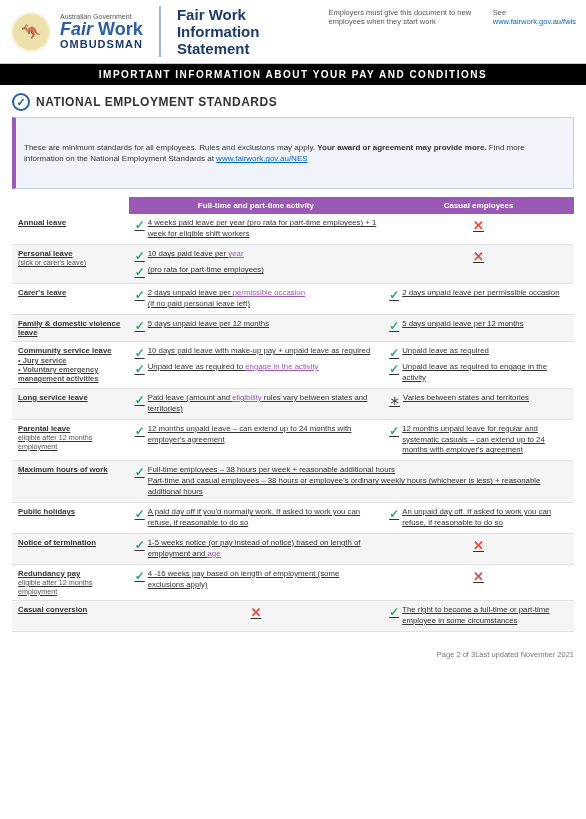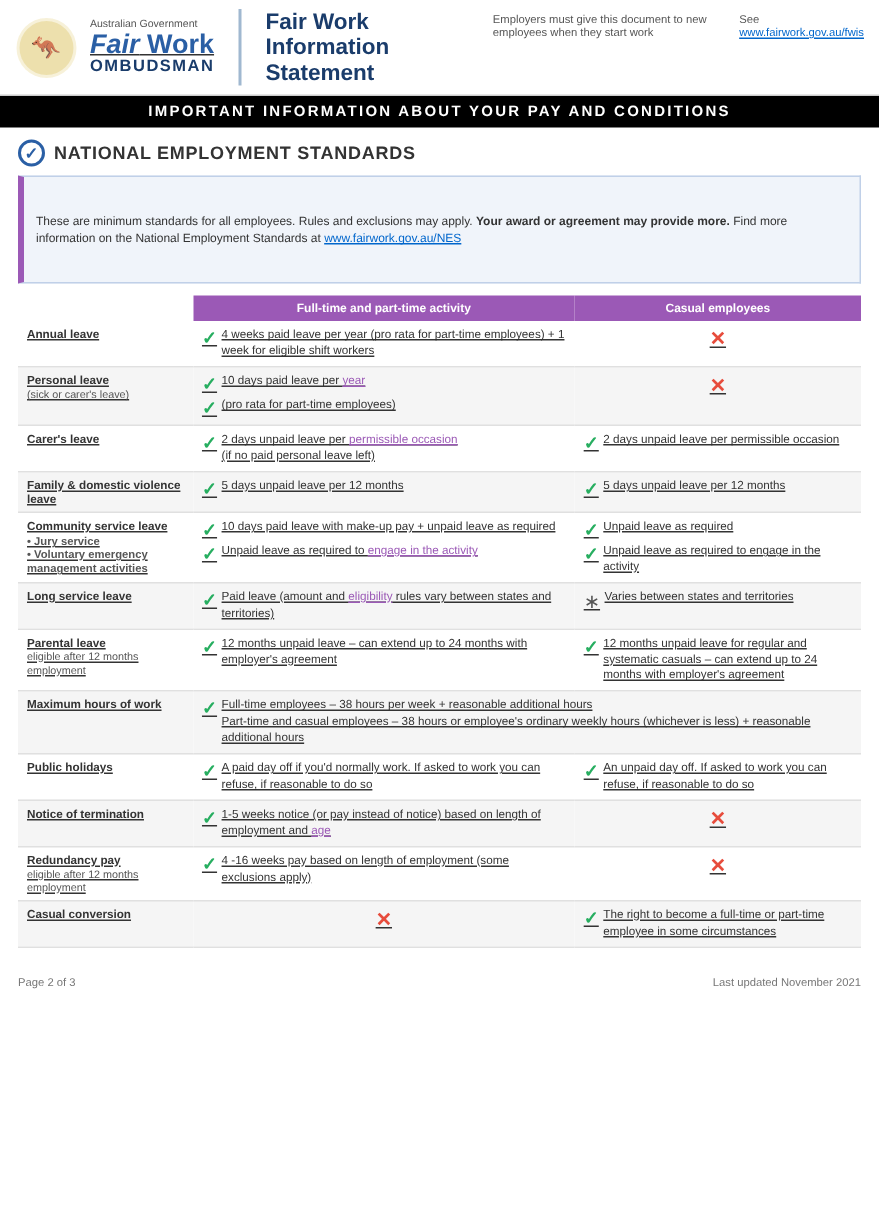--- a/index.html
+++ b/index.html
@@ -69,21 +69,20 @@
       color: #1a3c6b;
       font-weight: bold;
     }
     .header-title p {
       font-size: 7.5px;
       color: #555;
       margin-top: 2px;
     }
     .header-title a {
       color: #0066cc;
-      text-decoration: underline;
     }
 
     
     .banner {
       background: #000000;
       color: #fff;
       text-align: center;
       padding: 5px;
       font-size: 10px;
       font-weight: bold;
@@ -228,41 +227,41 @@
     }
     .bullet-list {
       font-size: 7.5px;
       color: #555;
       margin-top: 1px;
     }
 
     
     .footer {
       display: flex;
-      justify-content: space-between;
+      justify-content: flex-end;
       padding: 6px 12px;
       font-size: 7.5px;
       color: #777;
       margin-top: 4px;
     }
   </style>
 </head>
 <body>
 
 <div class="header">
   <div class="header-logo">
 
     <svg class="logo-crest" viewBox="0 0 42 42" xmlns="http://www.w3.org/2000/svg">
       <circle cx="21" cy="21" r="20" fill="#c8a200" opacity="0.15"></circle>
       <circle cx="21" cy="21" r="18" fill="#c8a200" opacity="0.2"></circle>
       <text x="21" y="26" text-anchor="middle" font-size="16" fill="#c8a200" font-family="serif">🦘</text>
     </svg>
     <div class="logo-text">
       <span class="logo-gov">Australian Government</span>
-      <div style="line-height:1;text-decoration:underline;">
+      <div style="line-height:1;">
         <span class="logo-fairwork">
           <span style="color:#2a5fa5; font-style:italic;">Fair</span><span style="color:#2a5fa5;"> Work</span>
         </span>
       </div>
       <span class="logo-ombudsman">OMBUDSMAN</span>
     </div>
   </div>
   <div class="header-divider"></div>
   <div class="header-title">
     <h1>Fair Work Information Statement</h1>

